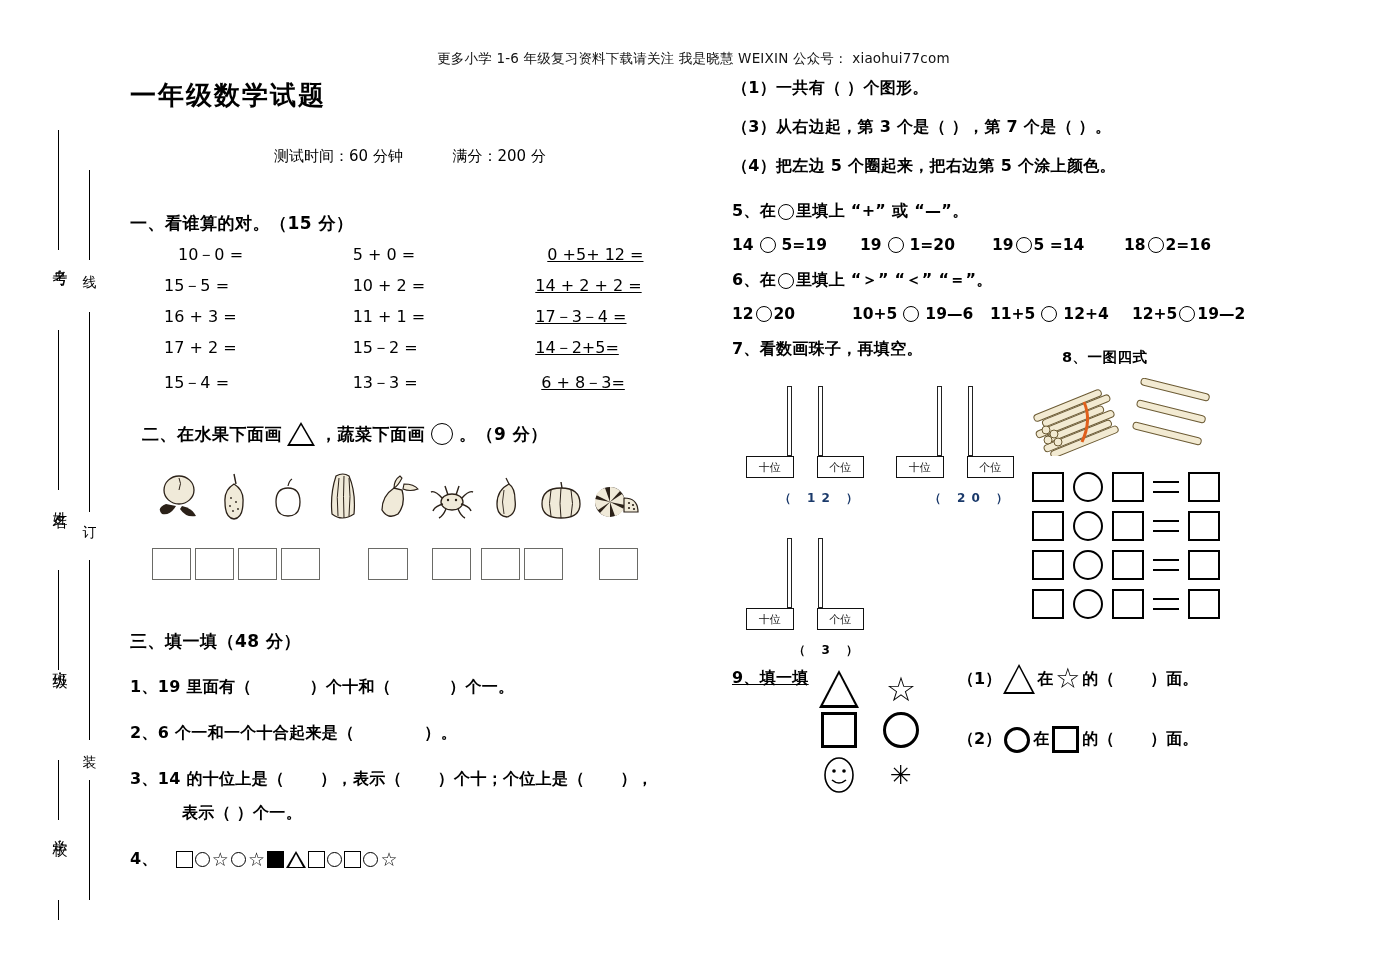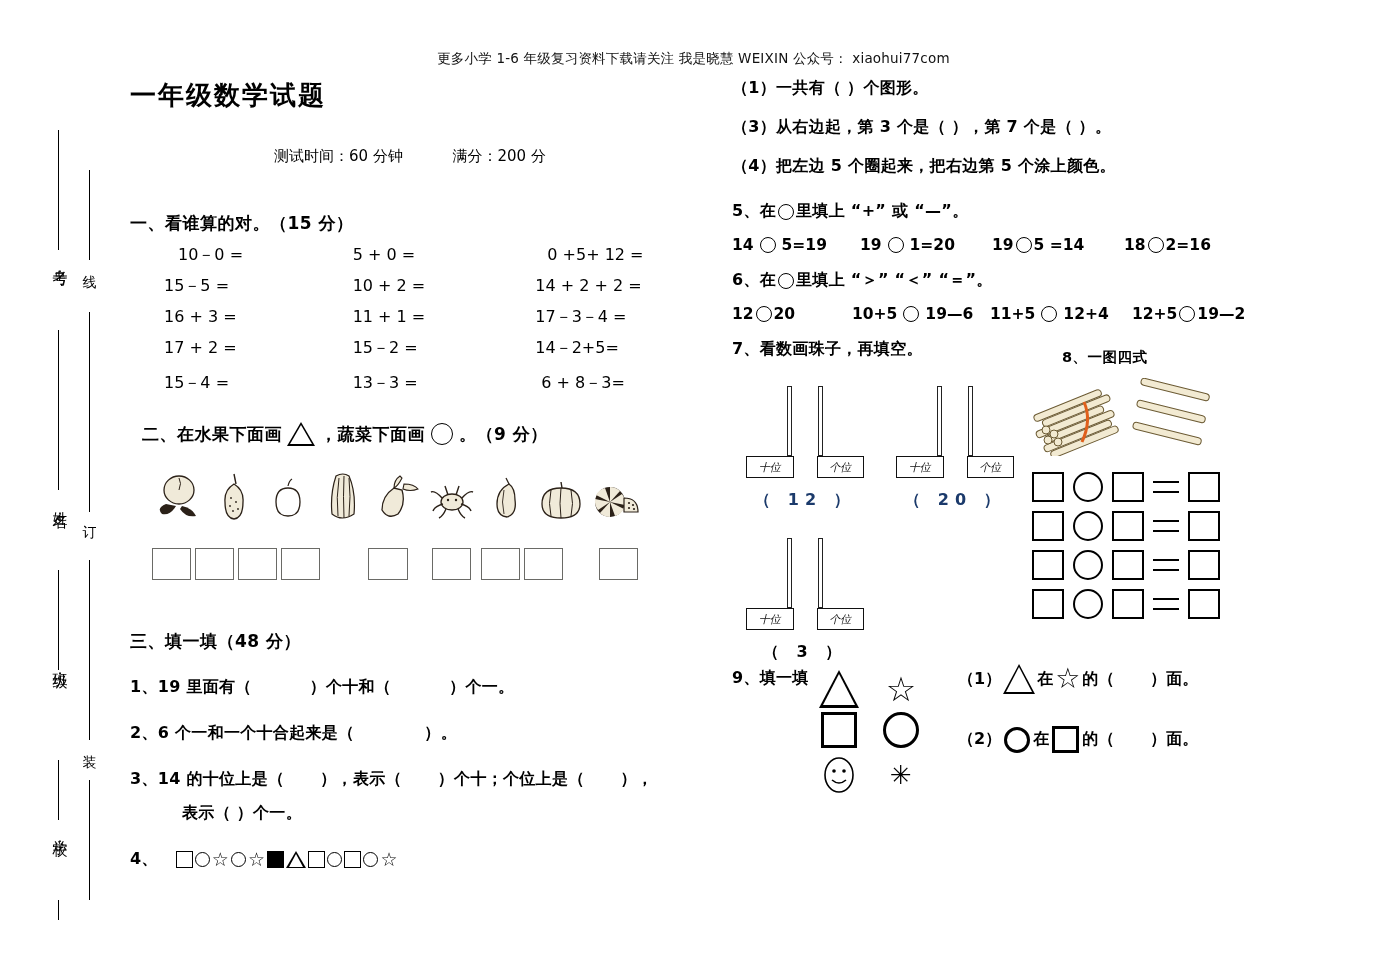--- a/index.html
+++ b/index.html
@@ -91,21 +91,21 @@
     margin-bottom: 10px;
     font-size: 16px;
   }
   .arith-cell {
     width: 33.33%;
     text-align: center;
     white-space: nowrap;
   }
   .arith-cell.c1 { text-align: left; padding-left: 48px; }
   .arith-cell.c2 { text-align: left; padding-left: 26px; }
-  .arith-cell.c3 { text-align: left; padding-left: 24px; }
+  .arith-cell.c3 { text-align: left; padding-left: 24px; text-decoration: underline; }
 
   
   .sec-inline {
     font-size: 17px;
     font-weight: bold;
     margin: 28px 0 0 12px;
     display: flex; align-items: center; gap: 2px;
     letter-spacing: .5px;
   }
   .tri-glyph {
@@ -222,33 +222,33 @@
   .op-circle.tight { margin: 0 2px; }
 
   
   .abacus-wrap { position: relative; height: 300px; margin-top: 6px; }
   .abacus {
     position: absolute;
     width: 118px;
   }
   .rods { display: flex; justify-content: center; gap: 26px; height: 70px; align-items: flex-end; }
   .rod { width: 5px; height: 70px; border: 1px solid #222; background: #fff; }
-  .base { display: flex; justify-content: space-between; gap: 23px; margin-top: 0; font-style: italic; }
+  .base { display: flex; justify-content: space-between; gap: 23px; margin-top: 0; }
   .place {
     width: 52px; height: 22px;
     border: 1.4px solid #111;
     font-size: 11px;
     display: flex; align-items: center; justify-content: center;
     letter-spacing: 0px;
     background: #fff;
     color: #111;
   }
   .abv {
-    text-align: center;
-    font-size: 16px;
+    text-align: right;
+    font-size: 12px;
     font-weight: bold;
     margin-top: 12px;
     color: #1b3a6b;
     letter-spacing: 6px;
   }
   .abv.blk { color: #000; }
 
   
   .sticks-title {
     position: absolute;
@@ -694,21 +694,21 @@
         <span class="bx"></span>
         <span class="cx"></span>
         <span class="bx"></span>
         <span class="eqs"></span>
         <span class="bx"></span>
       </div>
     </div>
   </div>
 
   <div style="position:relative; height:160px;">
-    <div class="rq" style="position:absolute; left:0; top:2px;">9、填一填</div>
+    <div class="rq" style="position:absolute; left:0; top:2px;text-decoration:underline;">9、填一填</div>
 
     <div class="shapegrid" style="left:76px; top:4px;">
       <span class="g-tri"></span>
       <span class="g-star">☆</span>
       <span class="g-sq"></span>
       <span class="g-ci"></span>
       <span class="g-smiley">
         <svg viewBox="0 0 40 46" width="40" height="46">
             <ellipse cx="20" cy="23" rx="14" ry="17" fill="#fff" stroke="#000" stroke-width="1.6"></ellipse>
             <circle cx="15" cy="19" r="1.8" fill="#000"></circle>

